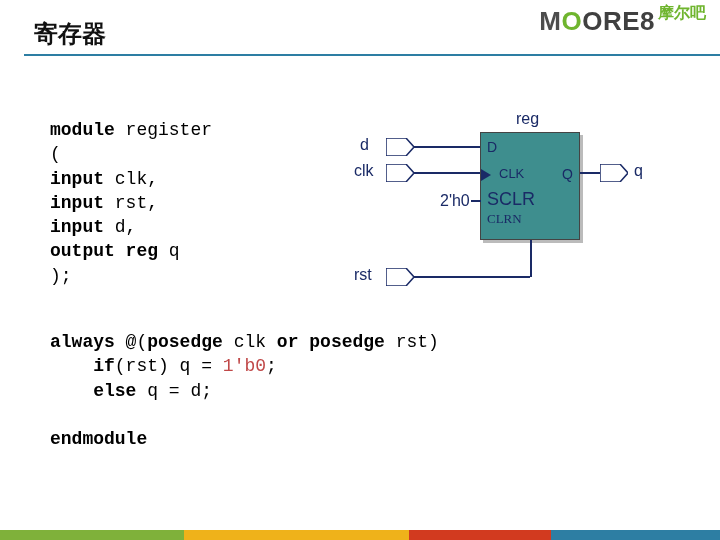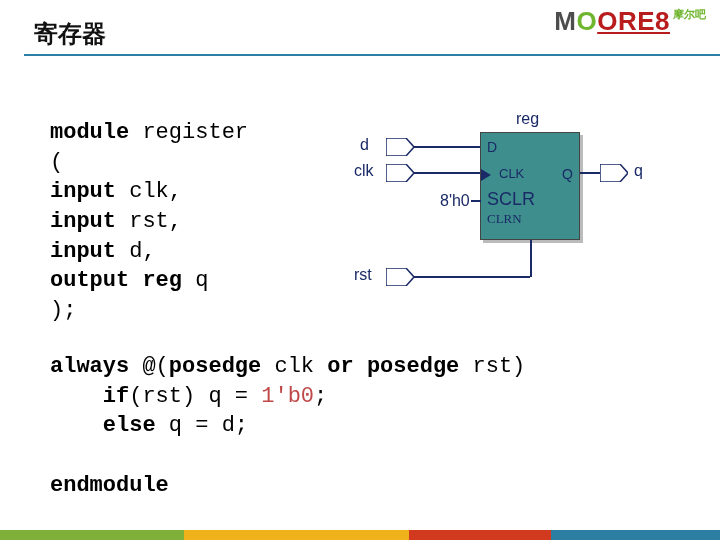--- a/index.html
+++ b/index.html
@@ -27,38 +27,38 @@
     position: absolute;
     right: 14px;
     top: 6px;
     font-family: Arial, sans-serif;
     font-size: 26px;
     font-weight: 800;
     letter-spacing: 0.5px;
   }
   .logo .m-pre   { color: #4d4d4d; }
   .logo .m-green { color: #6fb52e; }
-  .logo .m-post  { color: #b91c1c; text-decoration: underline; }
-  .logo .m-tag   { color: #6fb52e; font-size: 11px; font-weight: 700; margin-left: 3px; position: relative; top: -12px; letter-spacing: 0;}
+  .logo .m-post  { color: #404040; }
+  .logo .m-tag   { color: #6fb52e; font-size: 16px; font-weight: 700; margin-left: 3px; position: relative; top: -12px; letter-spacing: 0;}
   .hr {
     position: absolute;
     left: 0; right: 0; top: 54px;
     height: 2px;
     background: #2d7ea3;
   }
   .content {
     padding: 58px 0 0 50px;
     display: flex;
     align-items: flex-start;
     gap: 10px;
   }
   
   .code {
     font-family: "Courier New", monospace;
-    font-size: 22px;
+    font-size: 18px;
     line-height: 1.35;
     color: #000;
     white-space: pre;
   }
   .kw { font-weight: bold; }
   .lit { color: #c04848; }
   
   .diagram {
     position: absolute;
     left: 330px;
@@ -129,21 +129,20 @@
   .w2 { left: 84px;  top: 62px; width: 66px; height: 1.5px; } 
   .w3 { left: 250px; top: 62px; width: 20px; height: 1.5px; } 
   .w4 { left: 84px;  top: 166px; width: 116px; height: 1.5px;} 
   .w5 { left: 200px; top: 130px; width: 1.5px; height: 37px;}  
   .w6 { left: 141px; top: 90px;  width: 10px;  height: 1.5px;} 
   
   .code2-wrap {
     position: absolute;
     left: 50px;
     top: 330px;
-    margin-top: 22px;
   }
   
   .footer {
     position: absolute;
     bottom: 0; left: 0; right: 0;
     height: 10px;
     display: flex;
   }
   .fb { height: 10px; }
   .fb1 { flex: 1.3; background: #7fb13a; }
@@ -180,21 +179,21 @@
     <div class="reg-port port-clk">CLK</div>
     <div class="reg-port port-sclr">SCLR</div>
     <div class="reg-port port-clrn">CLRN</div>
     <div class="reg-port port-q">Q</div>
   </div>
 
   <div class="ext-label lbl-d">d</div>
   <div class="ext-label lbl-clk">clk</div>
   <div class="ext-label lbl-rst">rst</div>
   <div class="ext-label lbl-q">q</div>
-  <div class="ext-label lbl-1h0">8'h0</div>
+  <div class="ext-label lbl-1h0">2'h0</div>
 
   <div class="pent pent-d">
     <svg viewBox="0 0 28 18">
         <polygon points="0,0 20,0 28,9 20,18 0,18" fill="none" stroke="#1a2a66" stroke-width="1.5"></polygon>
       </svg>
   </div>
   <div class="pent pent-clk">
     <svg viewBox="0 0 28 18">
         <polygon points="0,0 20,0 28,9 20,18 0,18" fill="none" stroke="#1a2a66" stroke-width="1.5"></polygon>
       </svg>

